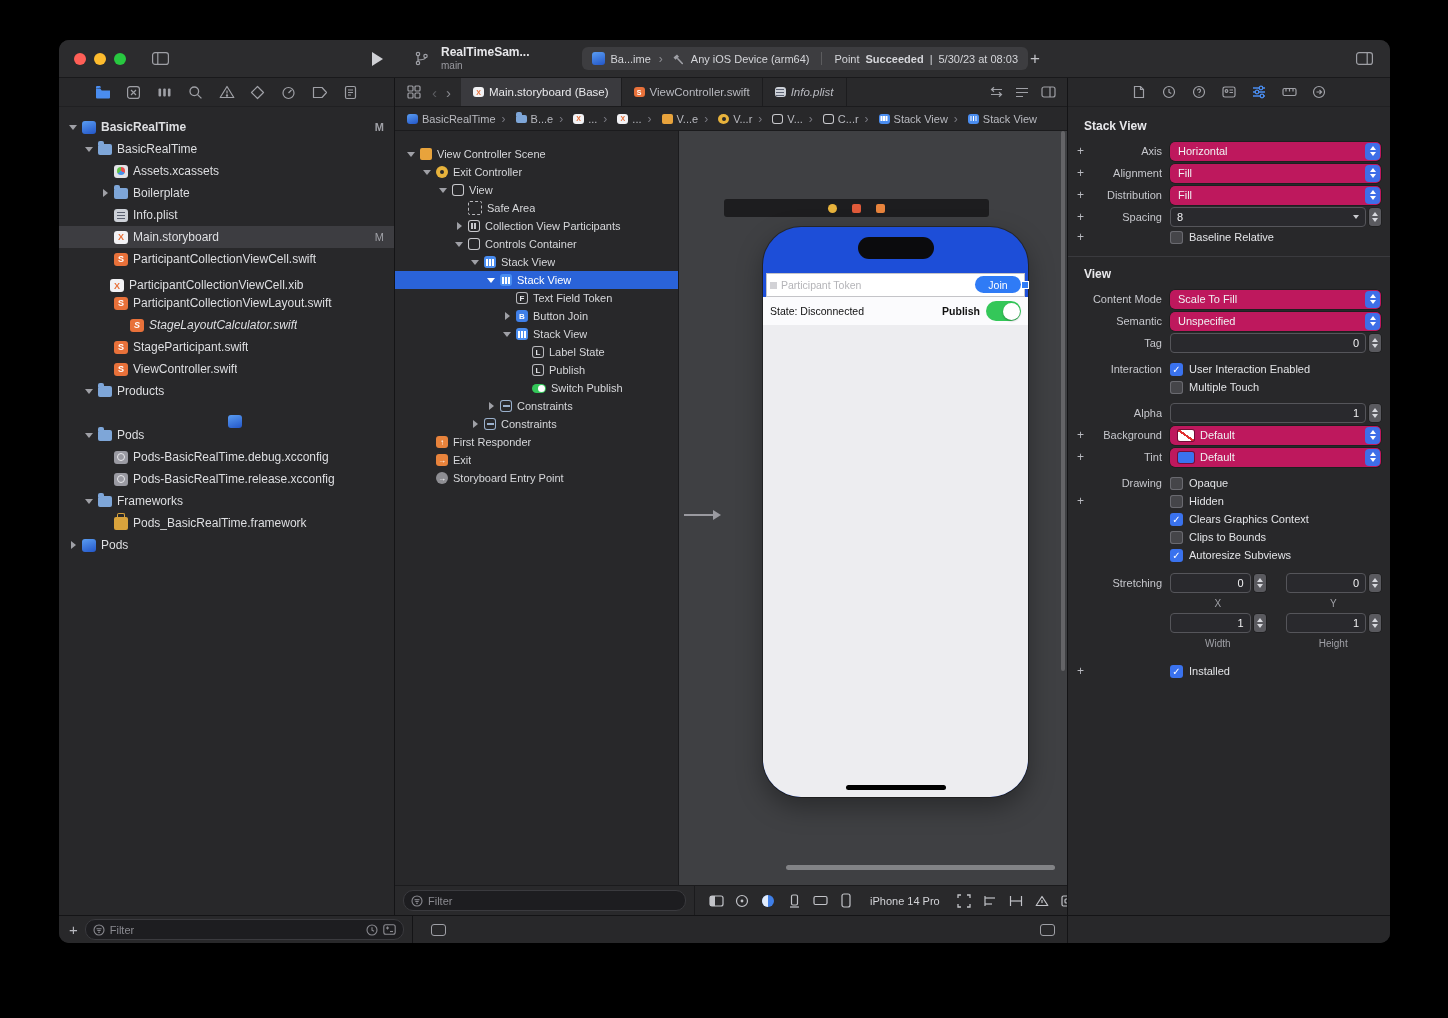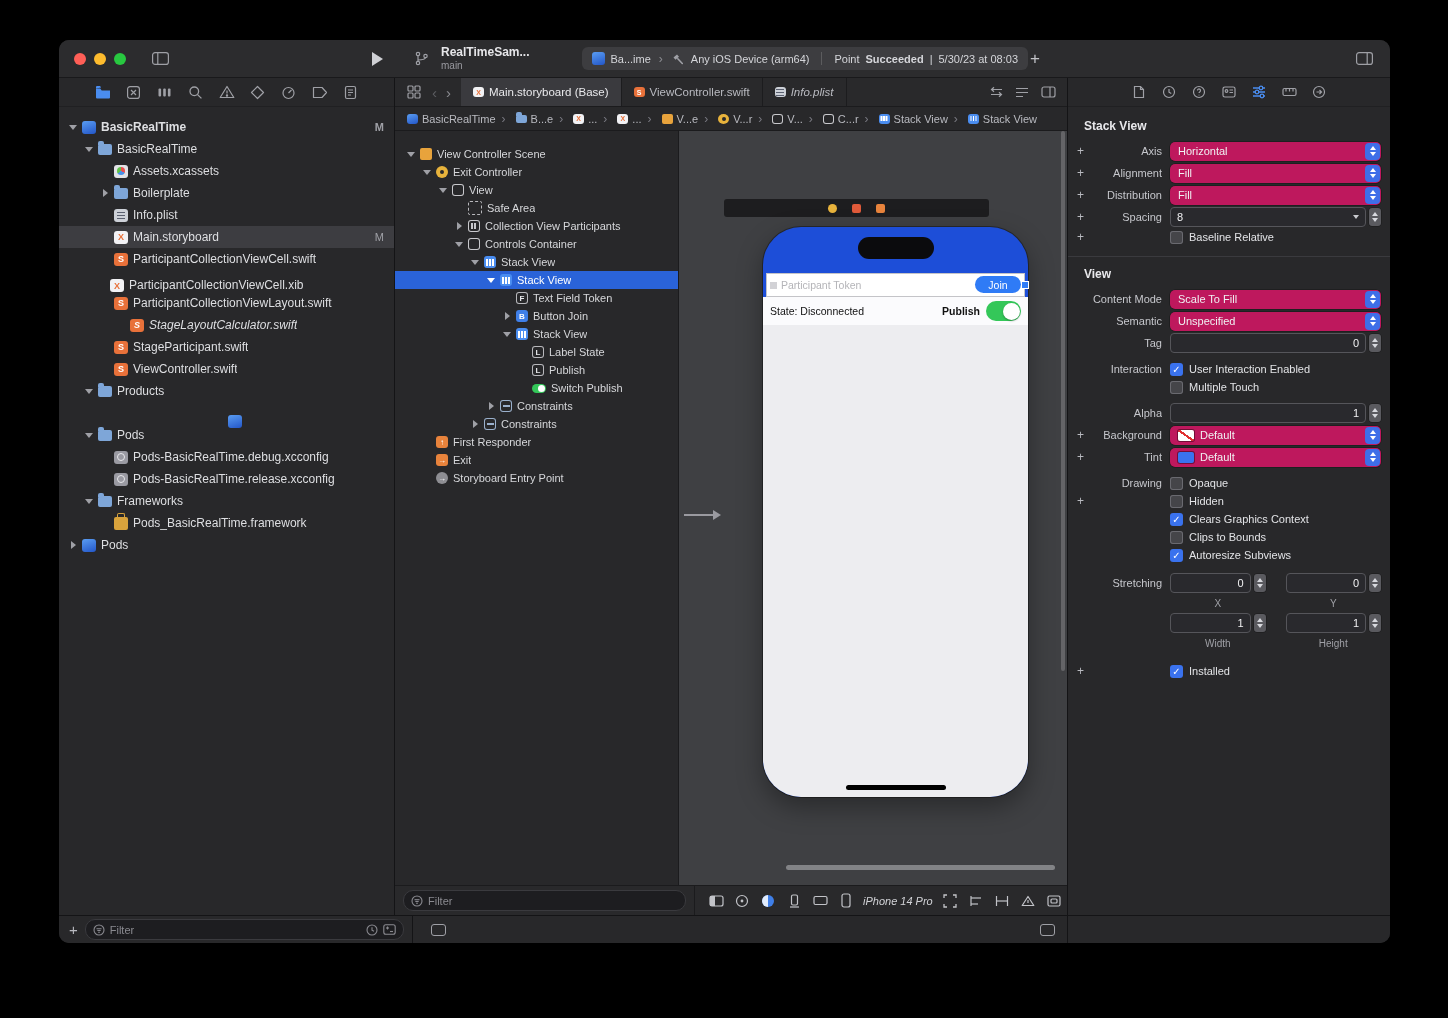--- a/index.html
+++ b/index.html
@@ -125,21 +125,21 @@
   .swtoggle::after{content:"";position:absolute;top:1.5px;right:1.5px;width:17px;height:17px;background:#fff;border-radius:50%;box-shadow:0 1px 2px rgba(0,0,0,.3);}
   .homebar{position:absolute;bottom:7px;left:50%;transform:translateX(-50%);width:100px;height:5px;background:#000;border-radius:3px;z-index:3;}
   .hscroll{position:absolute;left:107px;width:269px;bottom:15px;height:5px;border-radius:3px;background:rgba(185,185,190,.55);}
   .vscroll{position:absolute;right:2px;top:0;height:540px;width:4px;border-radius:2px;background:rgba(185,185,190,.3);}
   
   .editor-bottom{height:29px;flex:none;display:flex;border-top:1px solid #1b1b1d;background:#29292b;}
   .outline-filterbar{width:283px;flex:none;border-right:1px solid #1b1b1d;display:flex;align-items:center;padding:0 8px;}
   .filterfield{flex:1;height:19px;background:#1d1d20;border:1px solid #3a3a3e;border-radius:10px;display:flex;align-items:center;padding:0 7px;gap:5px;color:#8a8a90;font-size:11px;min-width:0;}
   .devbar{flex:1;display:flex;align-items:center;padding:0 10px;gap:4px;min-width:0;}
   .bicon{width:22px;height:20px;display:flex;align-items:center;justify-content:center;color:#c2c3c8;flex:none;}
-  .devname{font-size:11px;color:#d2d3d7;margin:0 2px;white-space:nowrap;font-style:italic;}
+  .devname{font-size:11px;color:#d2d3d7;margin:0 9px;white-space:nowrap;}
   .devbar-right{margin-left:auto;display:flex;align-items:center;gap:4px;}
   
   .insp-tabs{height:28px;flex:none;display:flex;align-items:center;justify-content:center;gap:12px;border-bottom:1px solid #202022;}
   .iicon{width:18px;height:18px;display:flex;align-items:center;justify-content:center;color:#9fa0a6;}
   .iicon.sel{color:#4a8df0;}
   .insp-body{flex:1;overflow:hidden;padding-top:2px;}
   .ititle{font-size:12px;font-weight:bold;color:#e9e9ec;padding:10px 10px 7px 16px;}
   .isep{height:1px;background:#3a3a3e;margin-top:10px;}
   .irow{display:flex;align-items:center;min-height:22px;padding-right:9px;}
   .irow.short{min-height:18px;}

